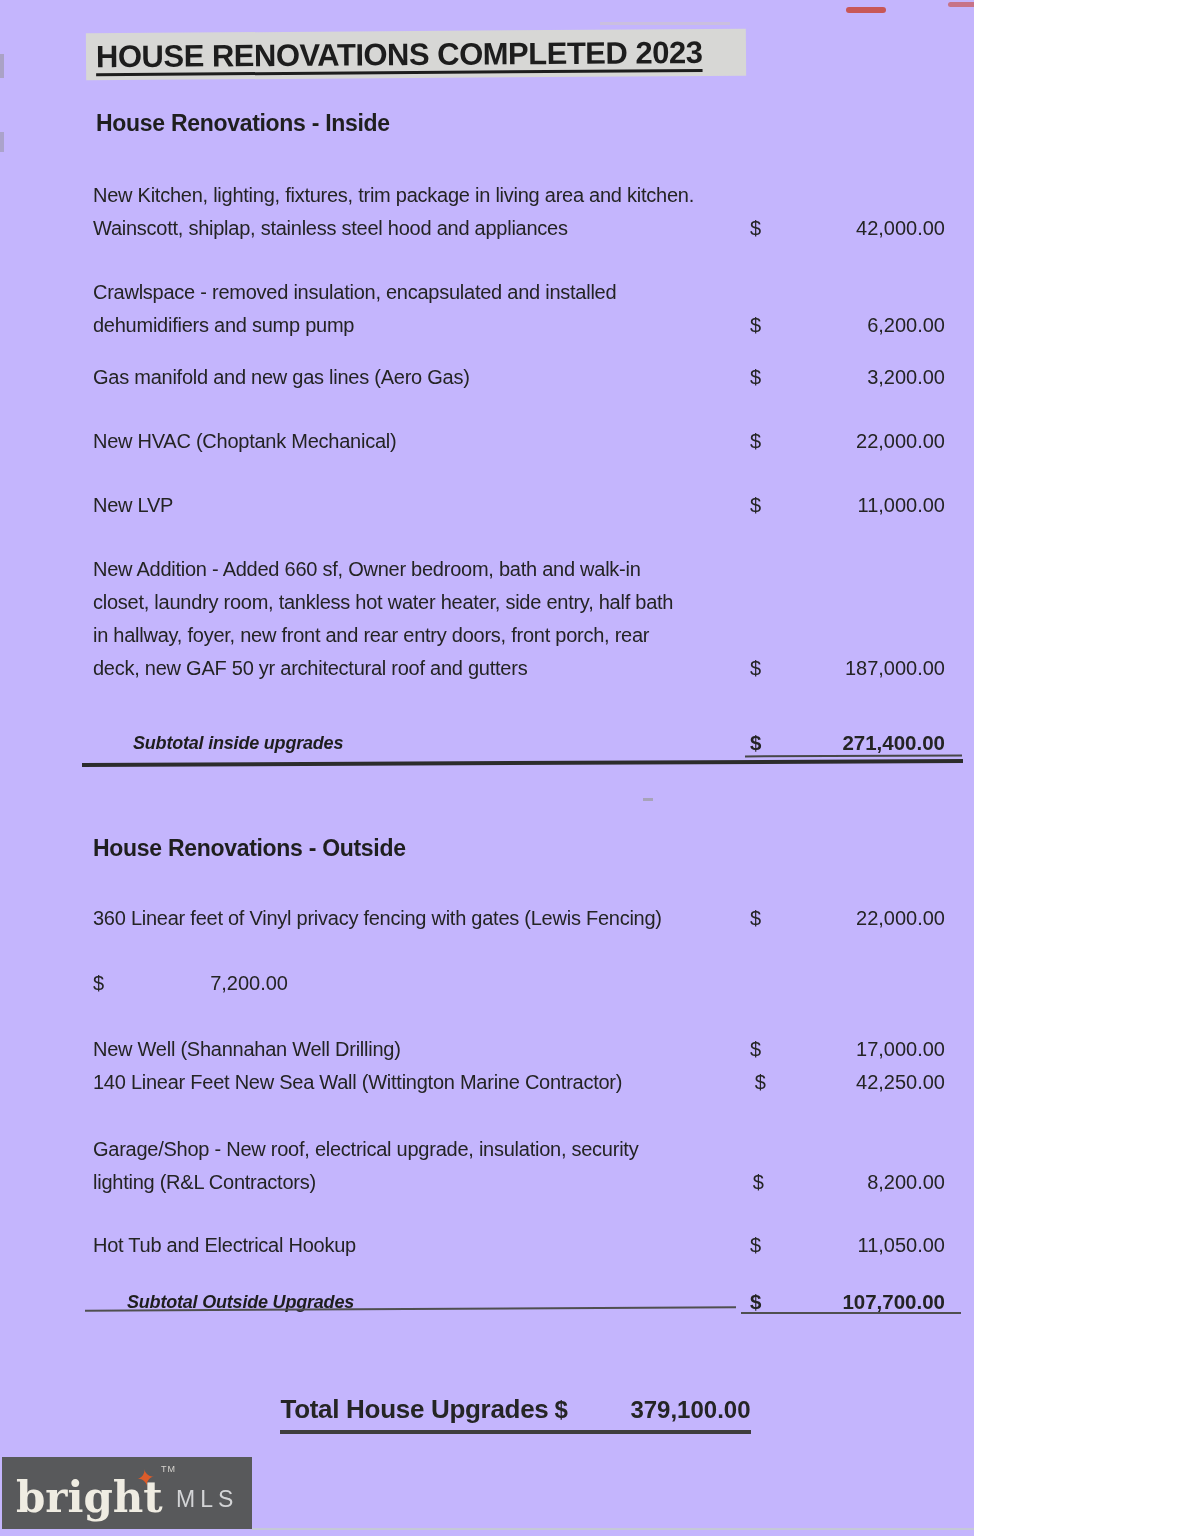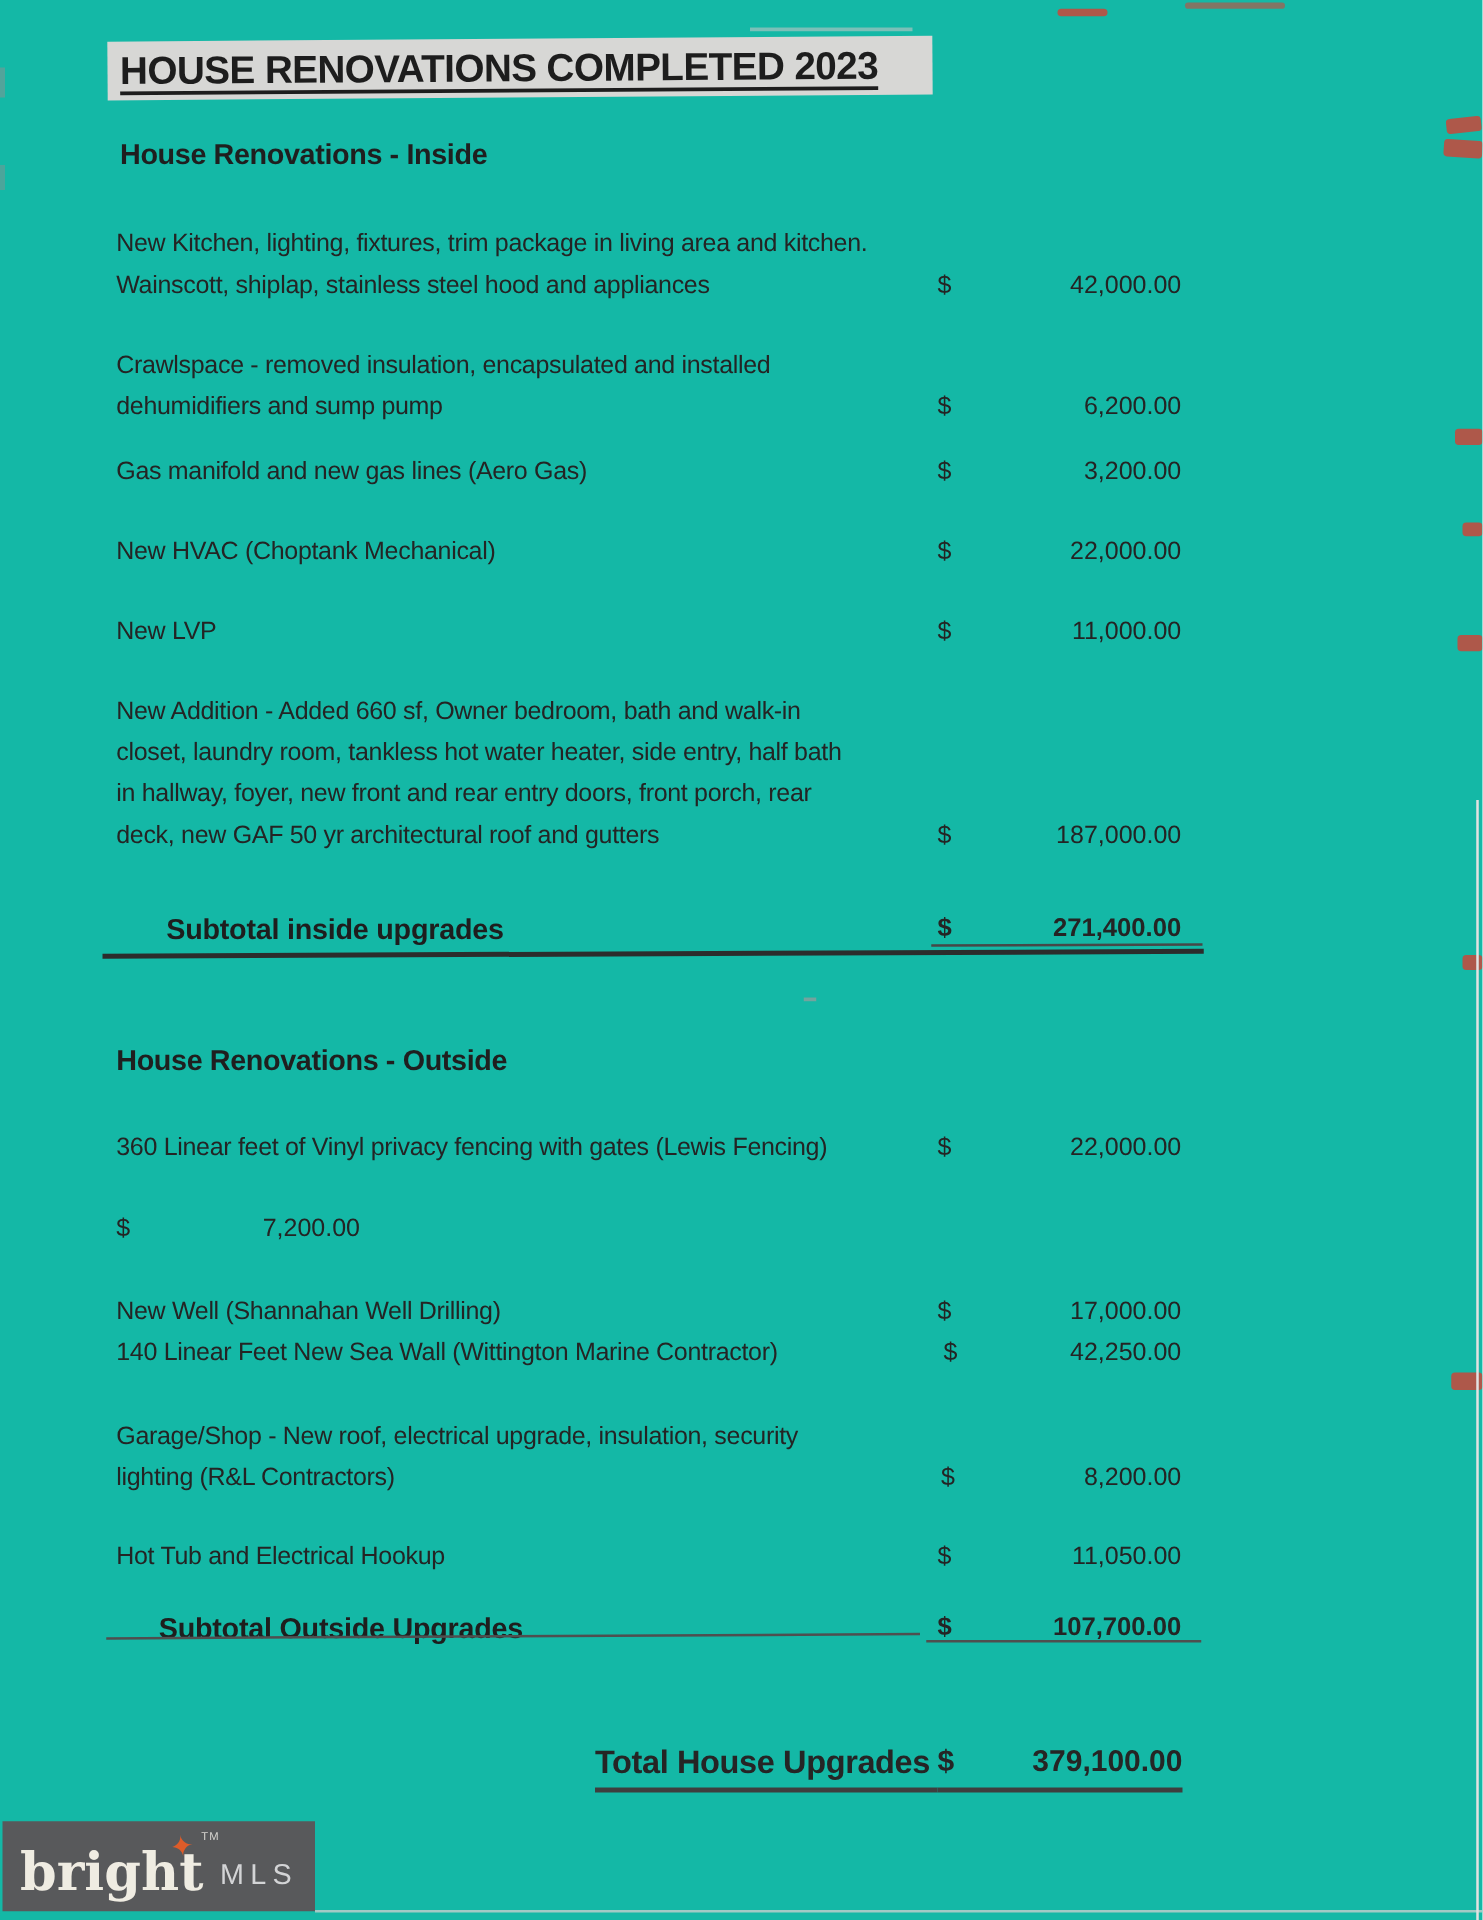--- a/index.html
+++ b/index.html
@@ -1,18 +1,18 @@
 <!DOCTYPE html>
 <html><head>
 <meta charset="utf-8">
 <style>
   html,body { margin:0; padding:0; background:#ffffff; }
   .page {
-    position:relative; width:1186px; height:1536px;
-    background:#14b8a6; overflow:hidden;
+    position:relative; width:974px; height:1536px;
+    background:#c4b5fd; overflow:hidden;
     font-family:"Liberation Sans", sans-serif; color:#242424;
   }
 
   
   .title-strip {
     position:absolute; left:86px; top:31px; width:660px; height:47px;
     background:#d7d7d5; transform:rotate(-0.4deg);
     display:flex; align-items:center; padding-left:10px; box-sizing:border-box;
   }
   .title {
@@ -45,38 +45,38 @@
   }
 
   
   .subtotal-row {
     position:absolute; left:93px; width:852px;
     display:flex; align-items:flex-end; font-weight:bold; color:#1e1e1e;
   }
   #subtotal-inside  { top:728px; }
   #subtotal-outside { top:1287px; }
   .sub-label {
-    width:657px; box-sizing:border-box; font-size:23px;
-    line-height:30px; letter-spacing:-0.2px; white-space:nowrap;
+    width:657px; box-sizing:border-box; font-size:18px;
+    line-height:30px; letter-spacing:-0.2px; white-space:nowrap;font-style:italic;
   }
   #subtotal-inside  .sub-label { padding-left:40px; }
   #subtotal-outside .sub-label { padding-left:34px; }
   .subtotal-row .amt { font-weight:bold; font-size:20.5px; line-height:30px; }
 
   
   .sep { position:absolute; }
   #sep-in-amt   { left:745px; top:755px;  width:217px; height:2px;   background:#474747; transform:rotate(-0.2deg); }
   #sep-in-full  { left:82px;  top:761px;  width:881px; height:3.5px; background:#2c2c2c; transform:rotate(-0.25deg); }
   #sep-out-desc { left:85px;  top:1308px; width:651px; height:2px;   background:#4f4f4f; transform:rotate(-0.3deg); }
   #sep-out-amt  { left:741px; top:1312px; width:220px; height:2px;   background:#4f4f4f; }
 
   
   .total-row {
     position:absolute; left:85px; top:1394px; width:861px;
-    display:flex; justify-content:flex-end; align-items:flex-end; color:#252525;
+    display:flex; justify-content:center; align-items:flex-end; color:#252525;
   }
   .total-label {
     font-size:26px; font-weight:bold; letter-spacing:-0.3px; white-space:nowrap;
     border-bottom:4px solid #3e3e3e; padding-bottom:5px; padding-right:6px;
   }
   .total-amt {
     width:196px; display:flex; justify-content:space-between; align-items:baseline;
     font-size:24px; font-weight:bold;
     border-bottom:4px solid #3e3e3e; padding-bottom:6px;
   }

